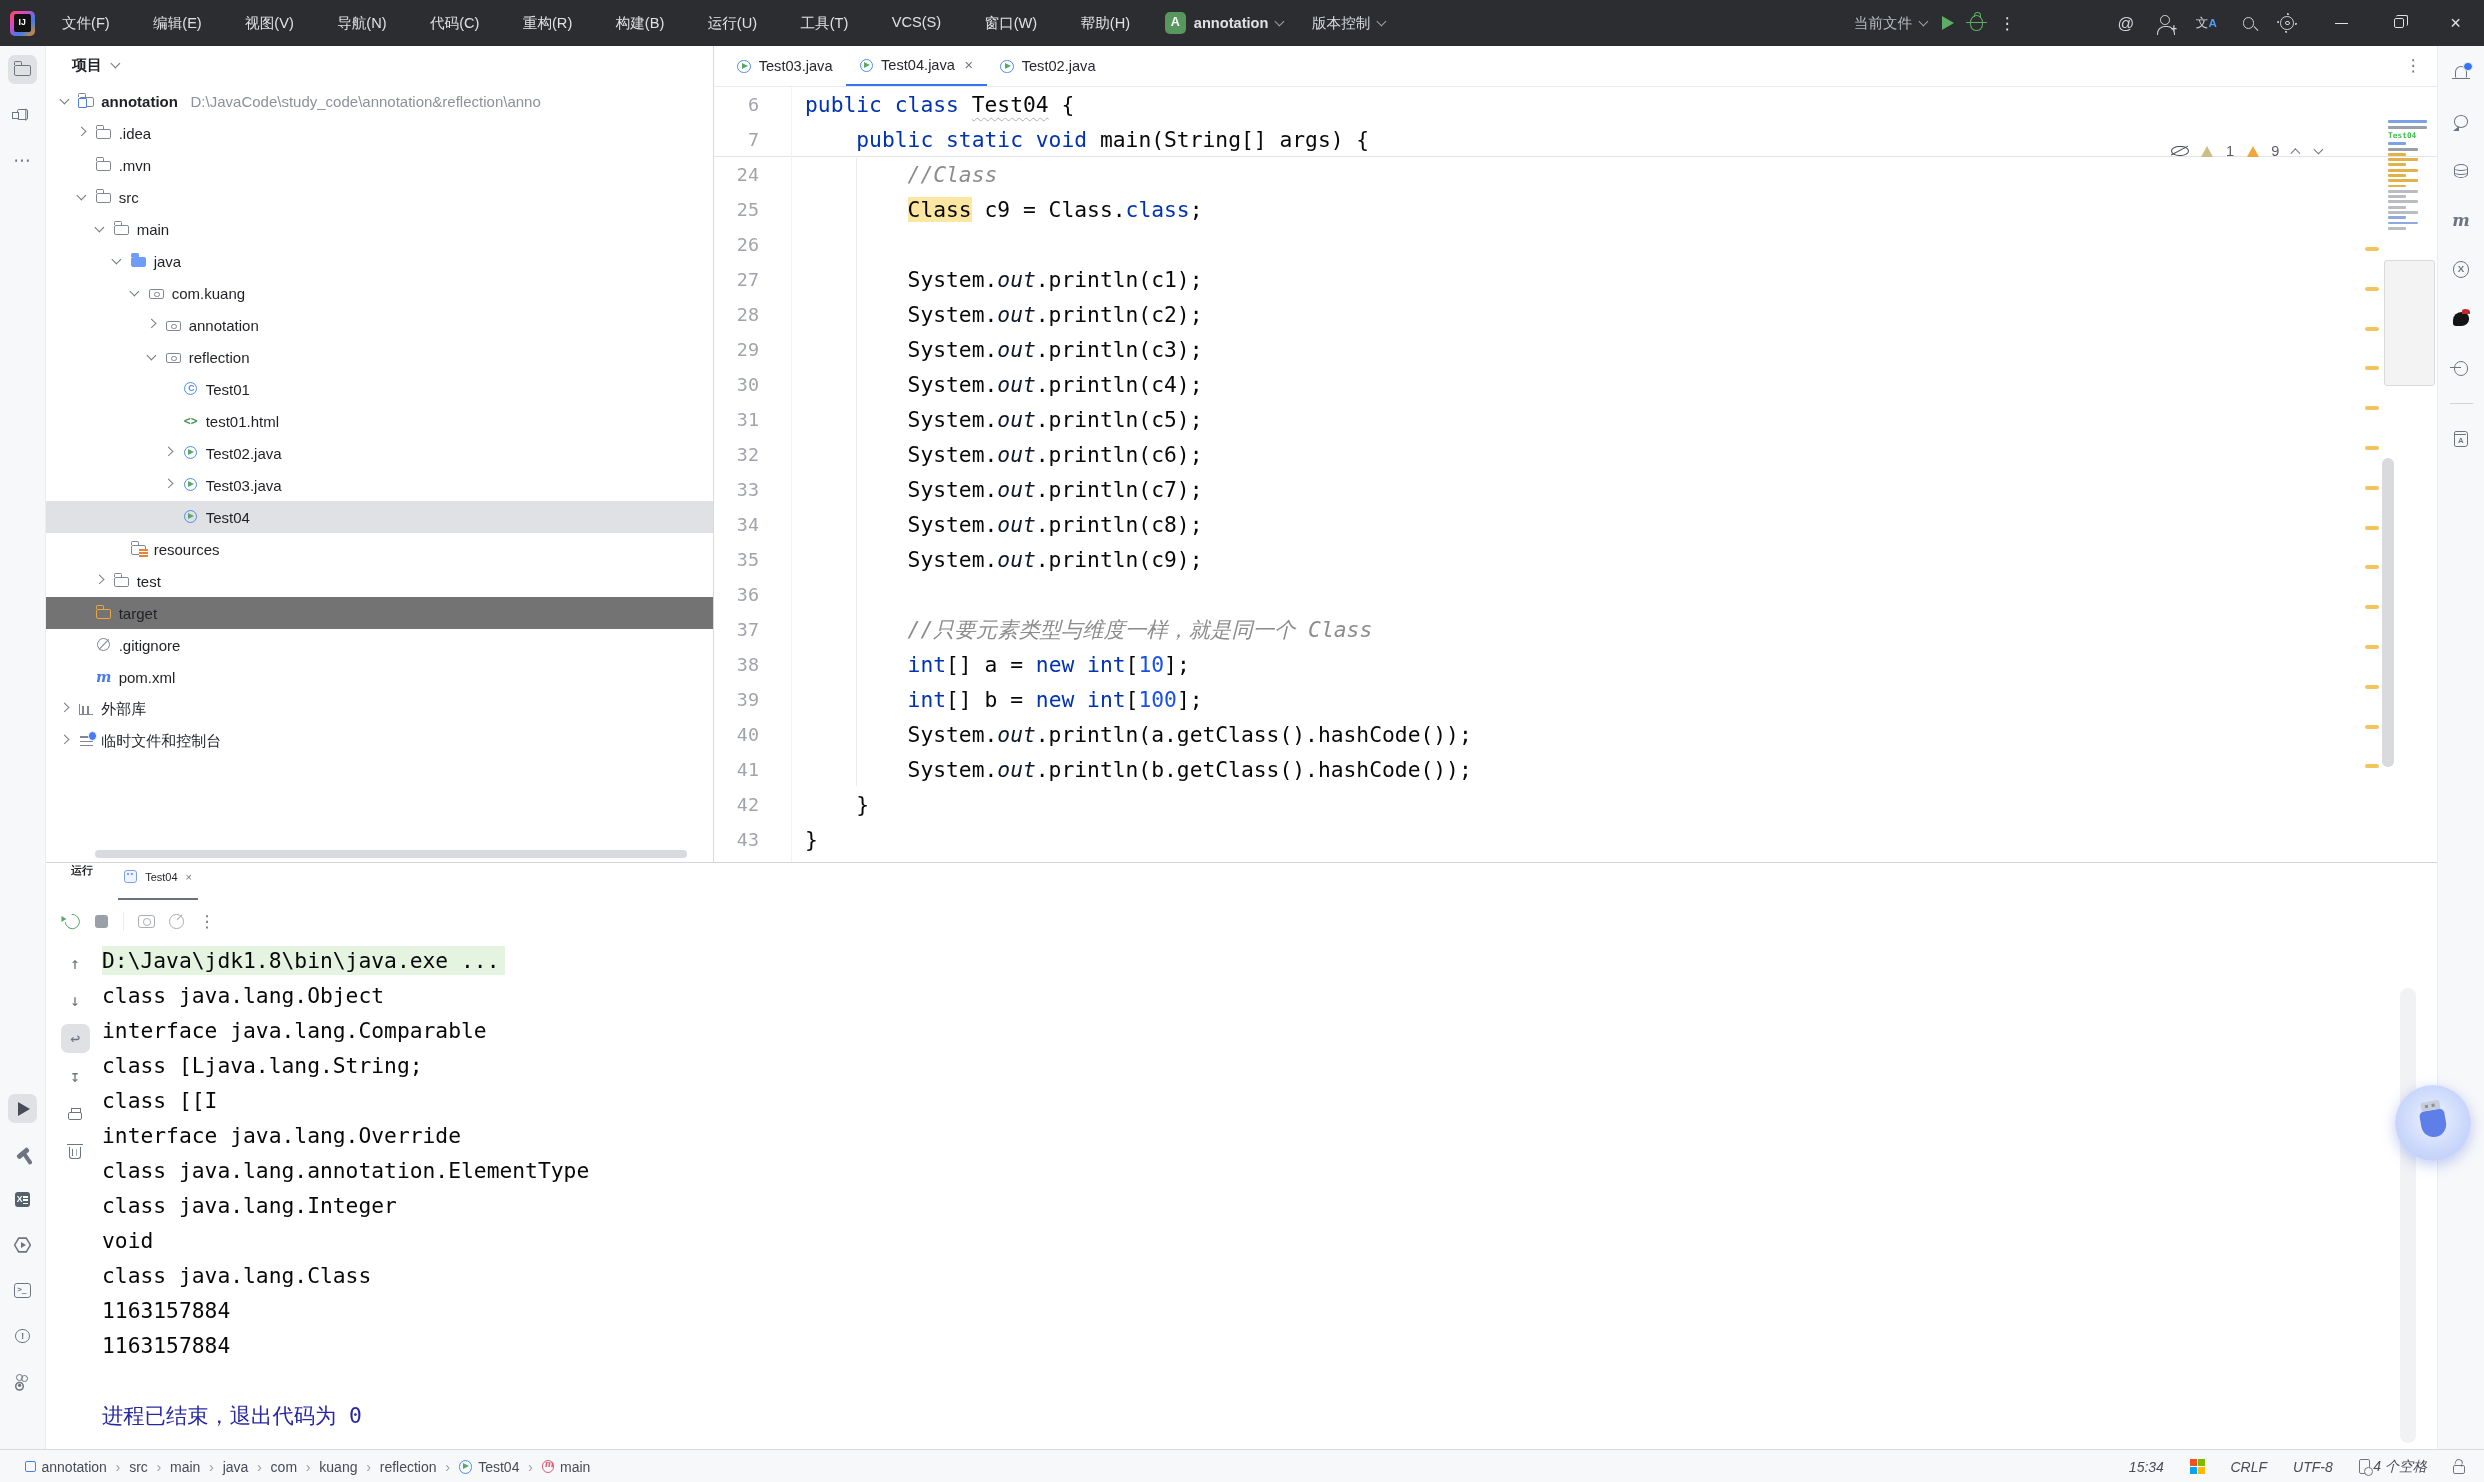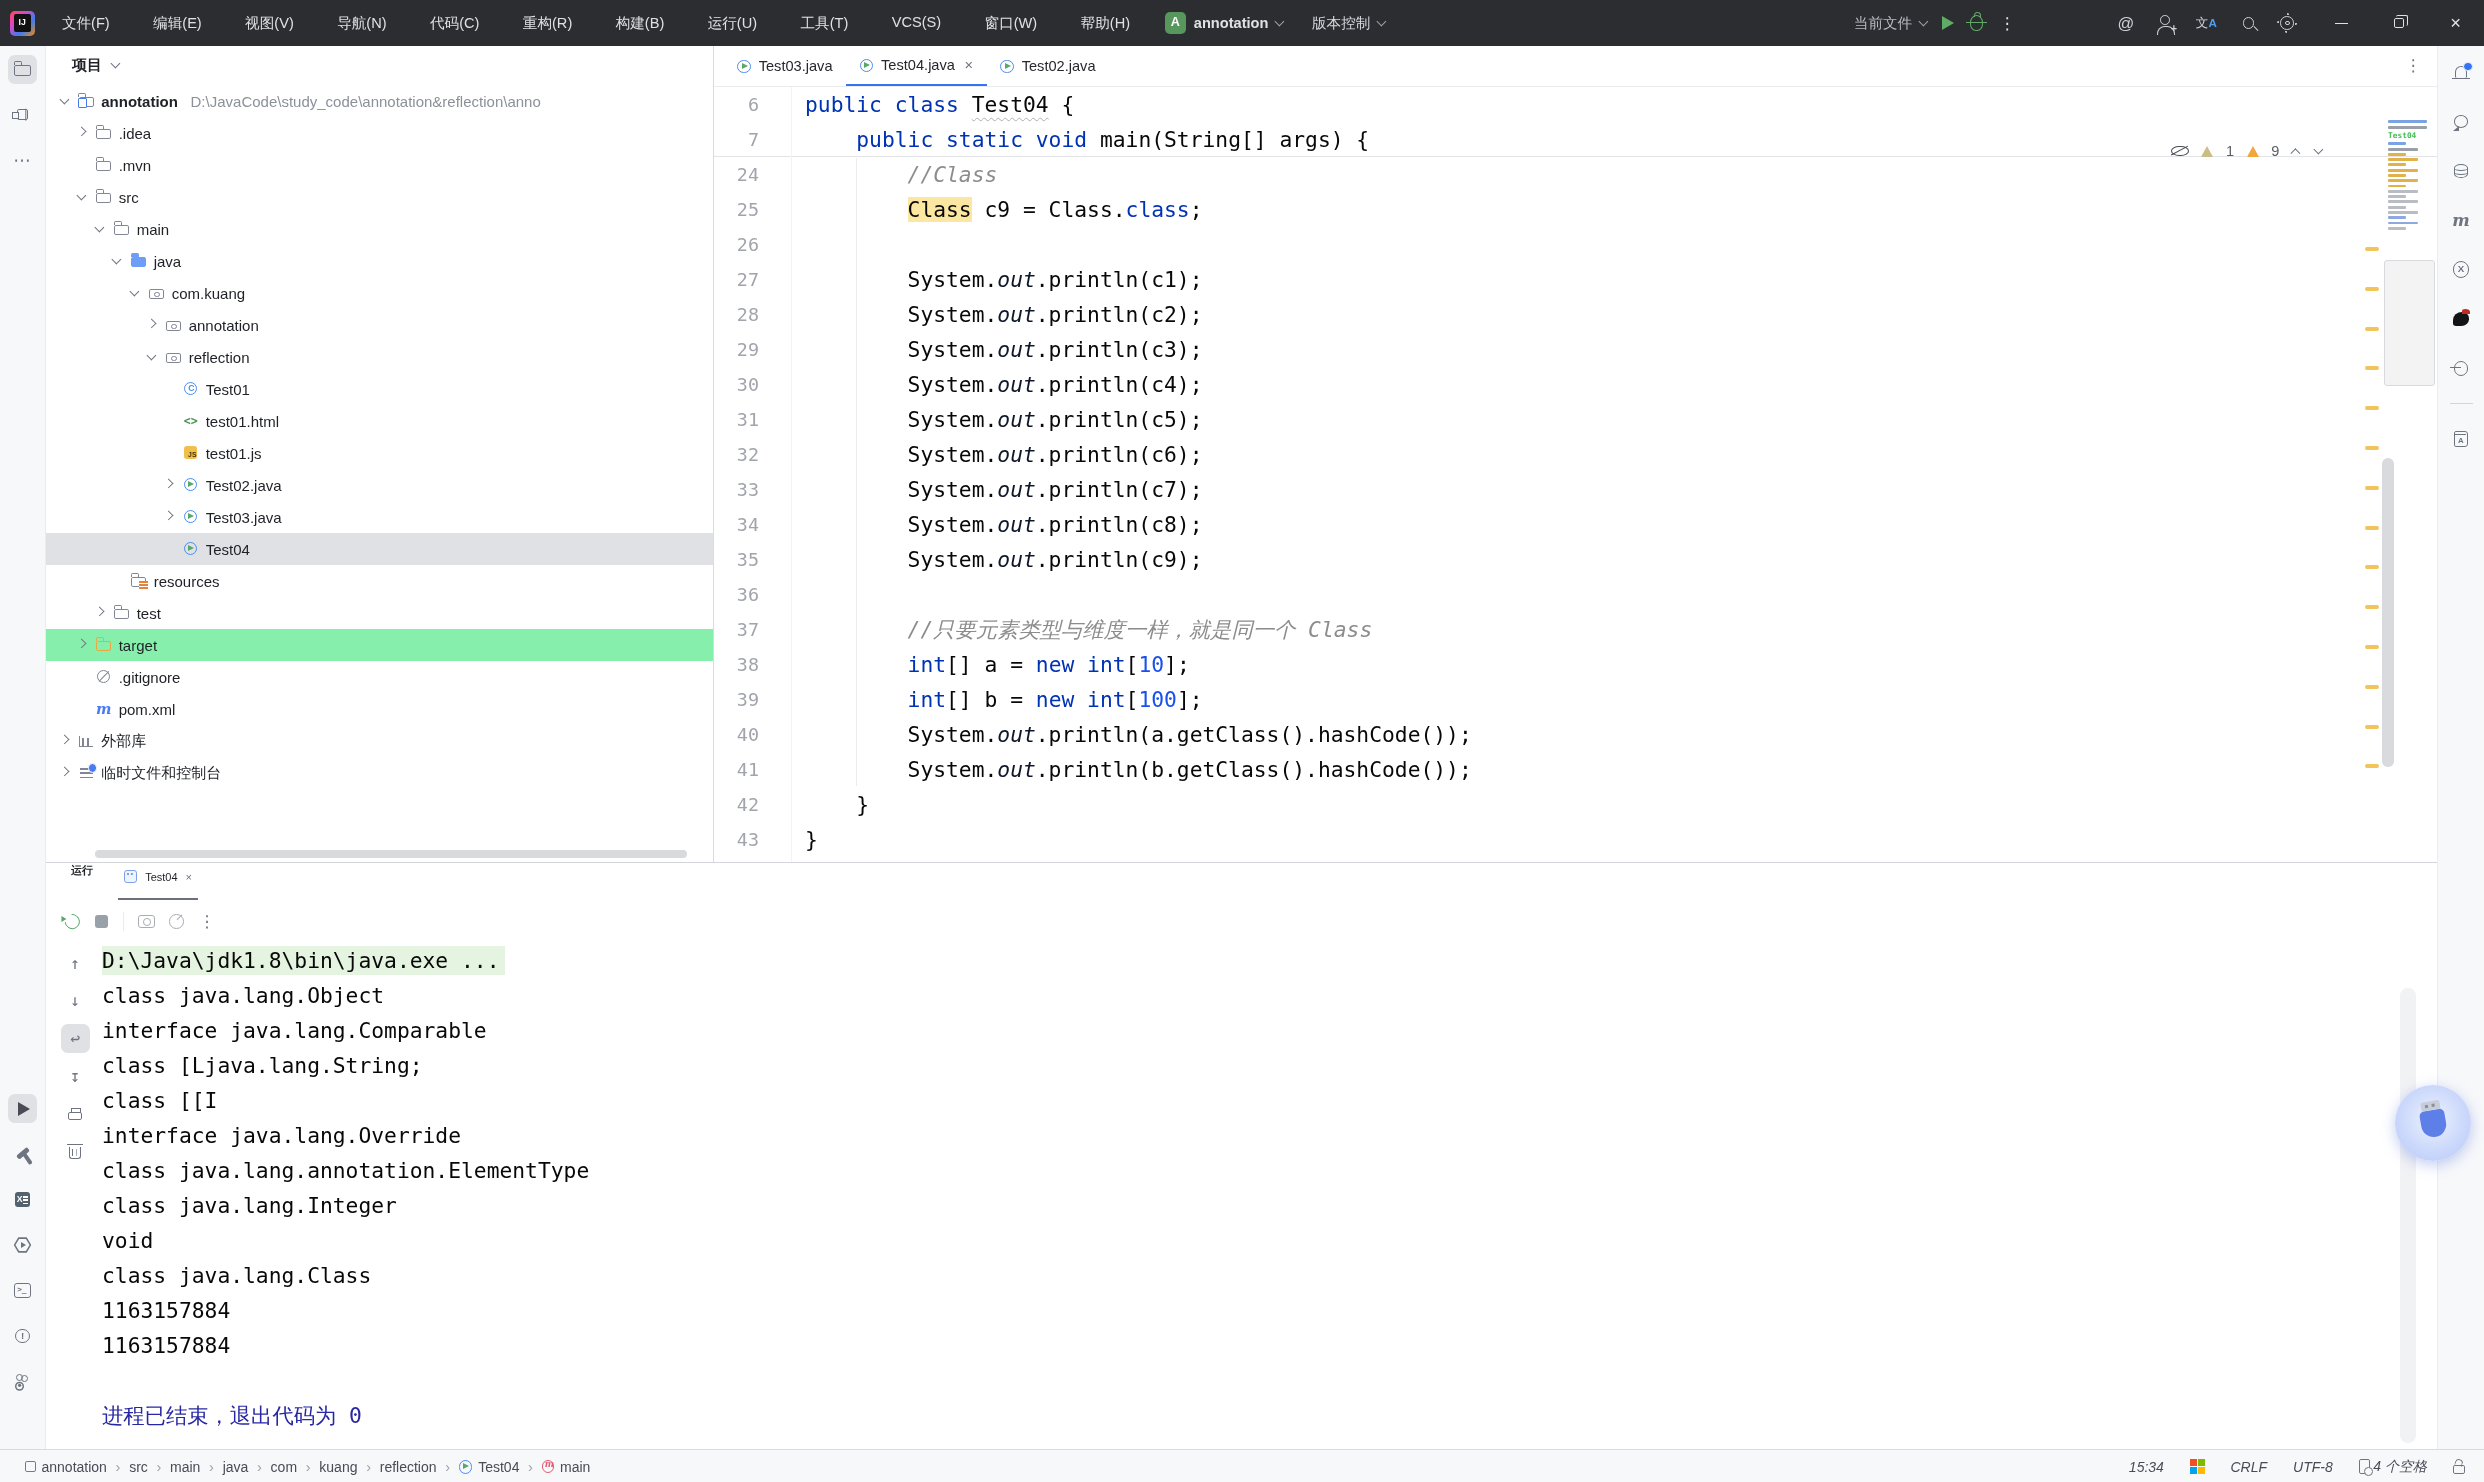--- a/index.html
+++ b/index.html
@@ -102,21 +102,21 @@
   .rs-book::before { content:''; position:absolute; left:0; top:1.9px; width:10.7px; border-top:1.6px solid #6e7480; }
   .rs-book::after { content:'A'; position:absolute; left:2.9px; top:3.9px; font:bold 7.8px "Liberation Sans",sans-serif; color:#6e7480; }
 
   
   .project-panel { width:668px; background:#fff; border-right:1px solid #d9dbe0; position:relative; overflow:hidden; }
   .pp-header { height:39px; display:flex; align-items:center; gap:9.7px; padding-left:26px; font-weight:bold; font-size:15px; color:#1f2126; }
   .pp-header .cv { color:#6e7480; }
   .tree { font-size:15px; color:#1f2126; }
   .trow { height:32px; display:flex; align-items:center; gap:6.8px; white-space:nowrap; overflow:hidden; }
   .trow.selected { background:#dfe1e5; }
-  .trow.flagged { background:#86efac; }
+  .trow.flagged { background:#737373; }
   .tchev { width:13.6px; flex:none; display:flex; justify-content:center; color:#6e7480; }
   .tpath { color:#8c9098; margin-left:5.8px; }
   .troot-label { font-weight:bold; }
 
   
   .tico { width:16.5px; height:16.5px; position:relative; flex:none; display:flex; justify-content:center; }
   .ic-folder { width:14.6px; height:10.7px; border:1.5px solid #818594; border-radius:1.9px; margin-top:3.9px; position:relative; }
   .ic-folder::before { content:''; position:absolute; left:-1.5px; top:-4.9px; width:5.8px; height:2.9px; border:1.5px solid #818594; border-bottom:0; border-radius:1.9px 1.9px 0 0; }
   .blue .ic-folder { border-color:#6d9df5; background:#6d9df5; } .blue .ic-folder::before { border-color:#6d9df5; background:#6d9df5; }
   .orange .ic-folder { border-color:#eda73f; } .orange .ic-folder::before { border-color:#eda73f; }
@@ -414,27 +414,20 @@
                 <i class="ic-class ib"></i>
               </span>
               <span>Test01</span>
             </div>
             <div class="trow" style="padding-left: 116px;">
               <span class="tchev"></span>
               <span class="tico">
                 <i class="ic-html ib">&lt;&gt;</i>
               </span>
               <span>test01.html</span>
-            </div>
-            <div class="trow" style="padding-left: 116px;">
-              <span class="tchev"></span>
-              <span class="tico">
-                <i class="ic-js ib"></i>
-              </span>
-              <span>test01.js</span>
             </div>
             <div class="trow" style="padding-left: 116px;">
               <span class="tchev">
                 <span class="cv cvr"></span>
               </span>
               <span class="tico">
                 <i class="ic-runclass ib"></i>
               </span>
               <span>Test02.java</span>
             </div>

